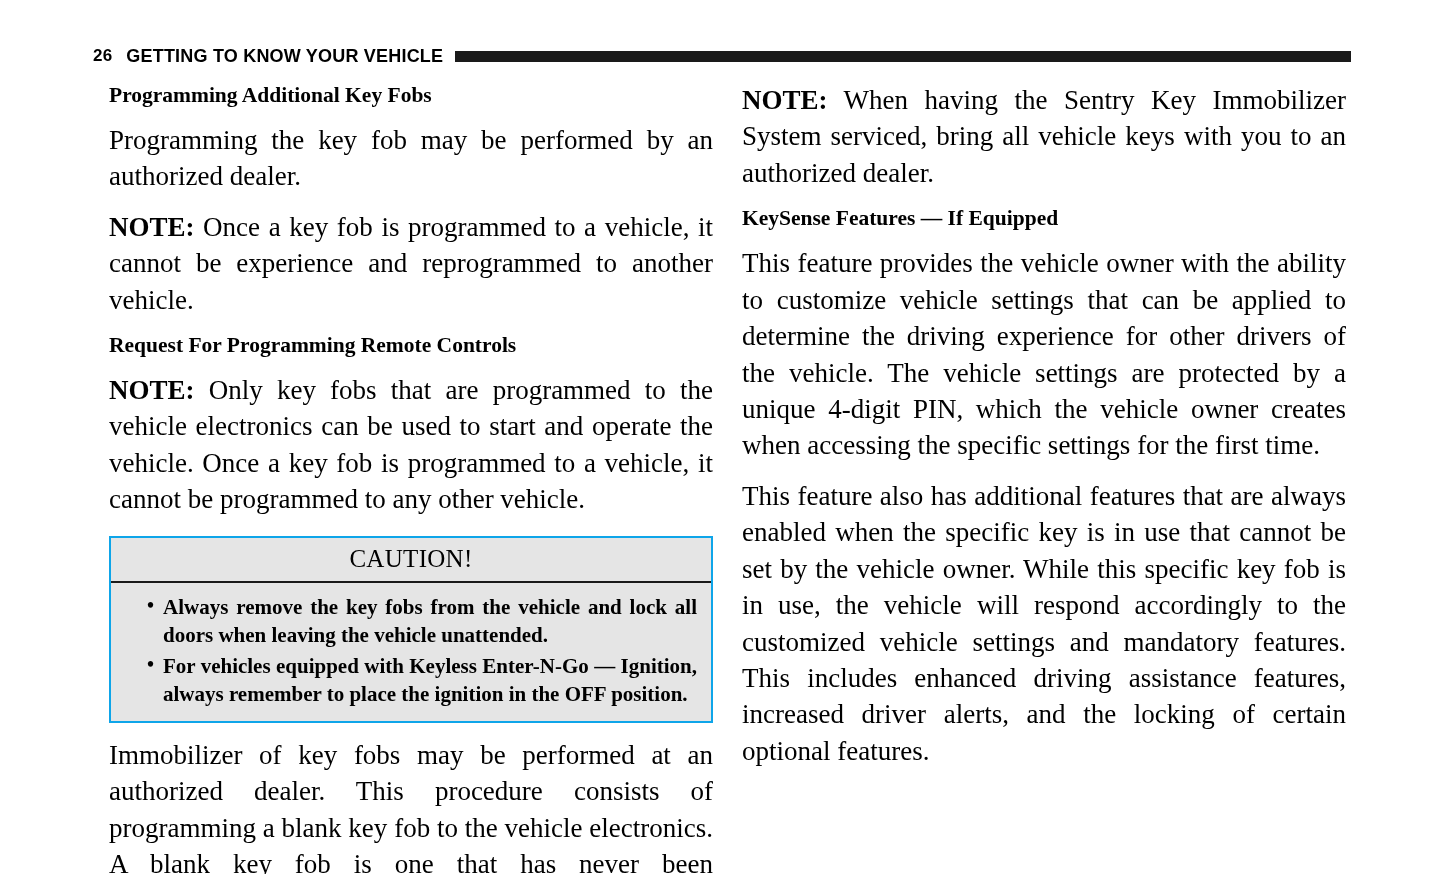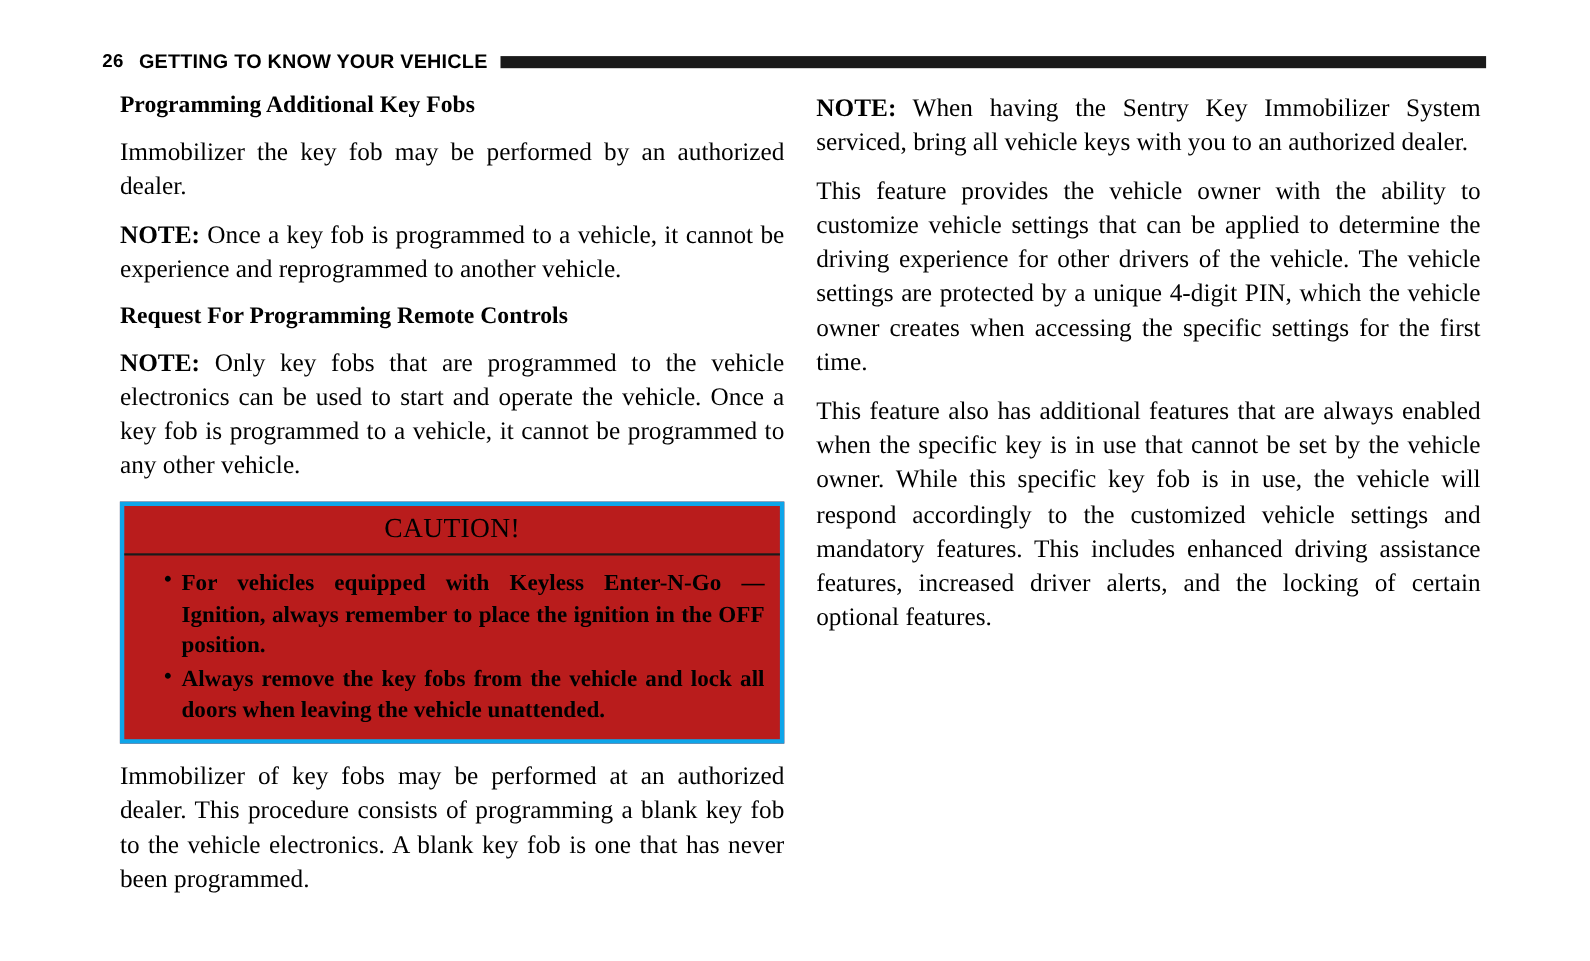--- a/index.html
+++ b/index.html
@@ -64,36 +64,36 @@
   .col-right { left: 742px; }
 
   h2.sec {
     font-family: "Liberation Serif", serif;
     font-weight: bold;
     font-size: 21.5px;
     margin: 0 0 13px 0;
     line-height: 1.25;
   }
   p.body {
-    font-size: 23px;
+    font-size: 27px;
     line-height: 1.35;
     margin: 0 0 14px 0;
     text-align: justify;
     text-justify: inter-word;
   }
   p.body.last { margin-bottom: 0; }
   p.body .lead {
     font-weight: bold;
   }
 
   
   .caution-box {
-    border: 4px solid #0ea5e9;
+    border: 2px solid #0ea5e9;
     margin: 18px 0 14px 0;
-    background: #b91c1c;
+    background: #e5e5e5;
   }
   .caution-title {
     text-align: center;
     font-size: 25px;
     padding: 7px 0 8px 0;
     border-bottom: 2px solid #1a1a1a;
     font-family: "Liberation Serif", serif;
     letter-spacing: 0.3px;
   }
   .caution-body {
@@ -131,44 +131,45 @@
   <div class="header">
     <span class="header-page-num">26</span>
     <span class="header-title">GETTING TO KNOW YOUR VEHICLE</span>
     <span class="header-rule"></span>
   </div>
 
   <div class="col col-left">
 
     <h2 class="sec">Programming Additional Key Fobs</h2>
 
-    <p class="body">Immobilizer the key fob may be performed by an authorized dealer.</p>
+    <p class="body">Programming the key fob may be performed by an authorized dealer.</p>
 
     <p class="body"><span class="lead">NOTE:</span><span> Once a key fob is programmed to a vehicle, it cannot be experience and reprogrammed to another vehicle.</span></p>
 
     <h2 class="sec">Request For Programming Remote Controls</h2>
 
     <p class="body"><span class="lead">NOTE:</span><span>  Only key fobs that are programmed to the vehicle electronics can be used to start and operate the vehicle. Once a key fob is programmed to a vehicle, it cannot be programmed to any other vehicle.</span></p>
 
     <div class="caution-box">
       <div class="caution-title">CAUTION!</div>
       <div class="caution-body">
         <ul class="caution-list">
+          <li>Always remove the key fobs from the vehicle and lock all doors when leaving the vehicle unattended.</li>
           <li>For vehicles equipped with Keyless Enter-N-Go — Ignition, always remember to place the ignition in the OFF position.</li>
-          <li>Always remove the key fobs from the vehicle and lock all doors when leaving the vehicle unattended.</li>
         </ul>
       </div>
     </div>
 
     <p class="body last">Immobilizer of key fobs may be performed at an authorized dealer. This procedure consists of programming a blank key fob to the vehicle electronics. A blank key fob is one that has never been programmed.</p>
   </div>
 
   <div class="col col-right">
 
     <p class="body"><span class="lead">NOTE:</span><span> When having the Sentry Key Immobilizer System serviced, bring all vehicle keys with you to an authorized dealer.</span></p>
 
+    <h2 class="sec">KeySense Features — If Equipped</h2>
 
     <p class="body">This feature provides the vehicle owner with the ability to customize vehicle settings that can be applied to determine the driving experience for other drivers of the vehicle. The vehicle settings are protected by a unique 4-digit PIN, which the vehicle owner creates when accessing the specific settings for the first time.</p>
 
     <p class="body last">This feature also has additional features that are always enabled when the specific key is in use that cannot be set by the vehicle owner. While this specific key fob is in use, the vehicle will respond accordingly to the customized vehicle settings and mandatory features. This includes enhanced driving assistance features, increased driver alerts, and the locking of certain optional features.</p>
   </div>
 
 </div>
 
 </body></html>

